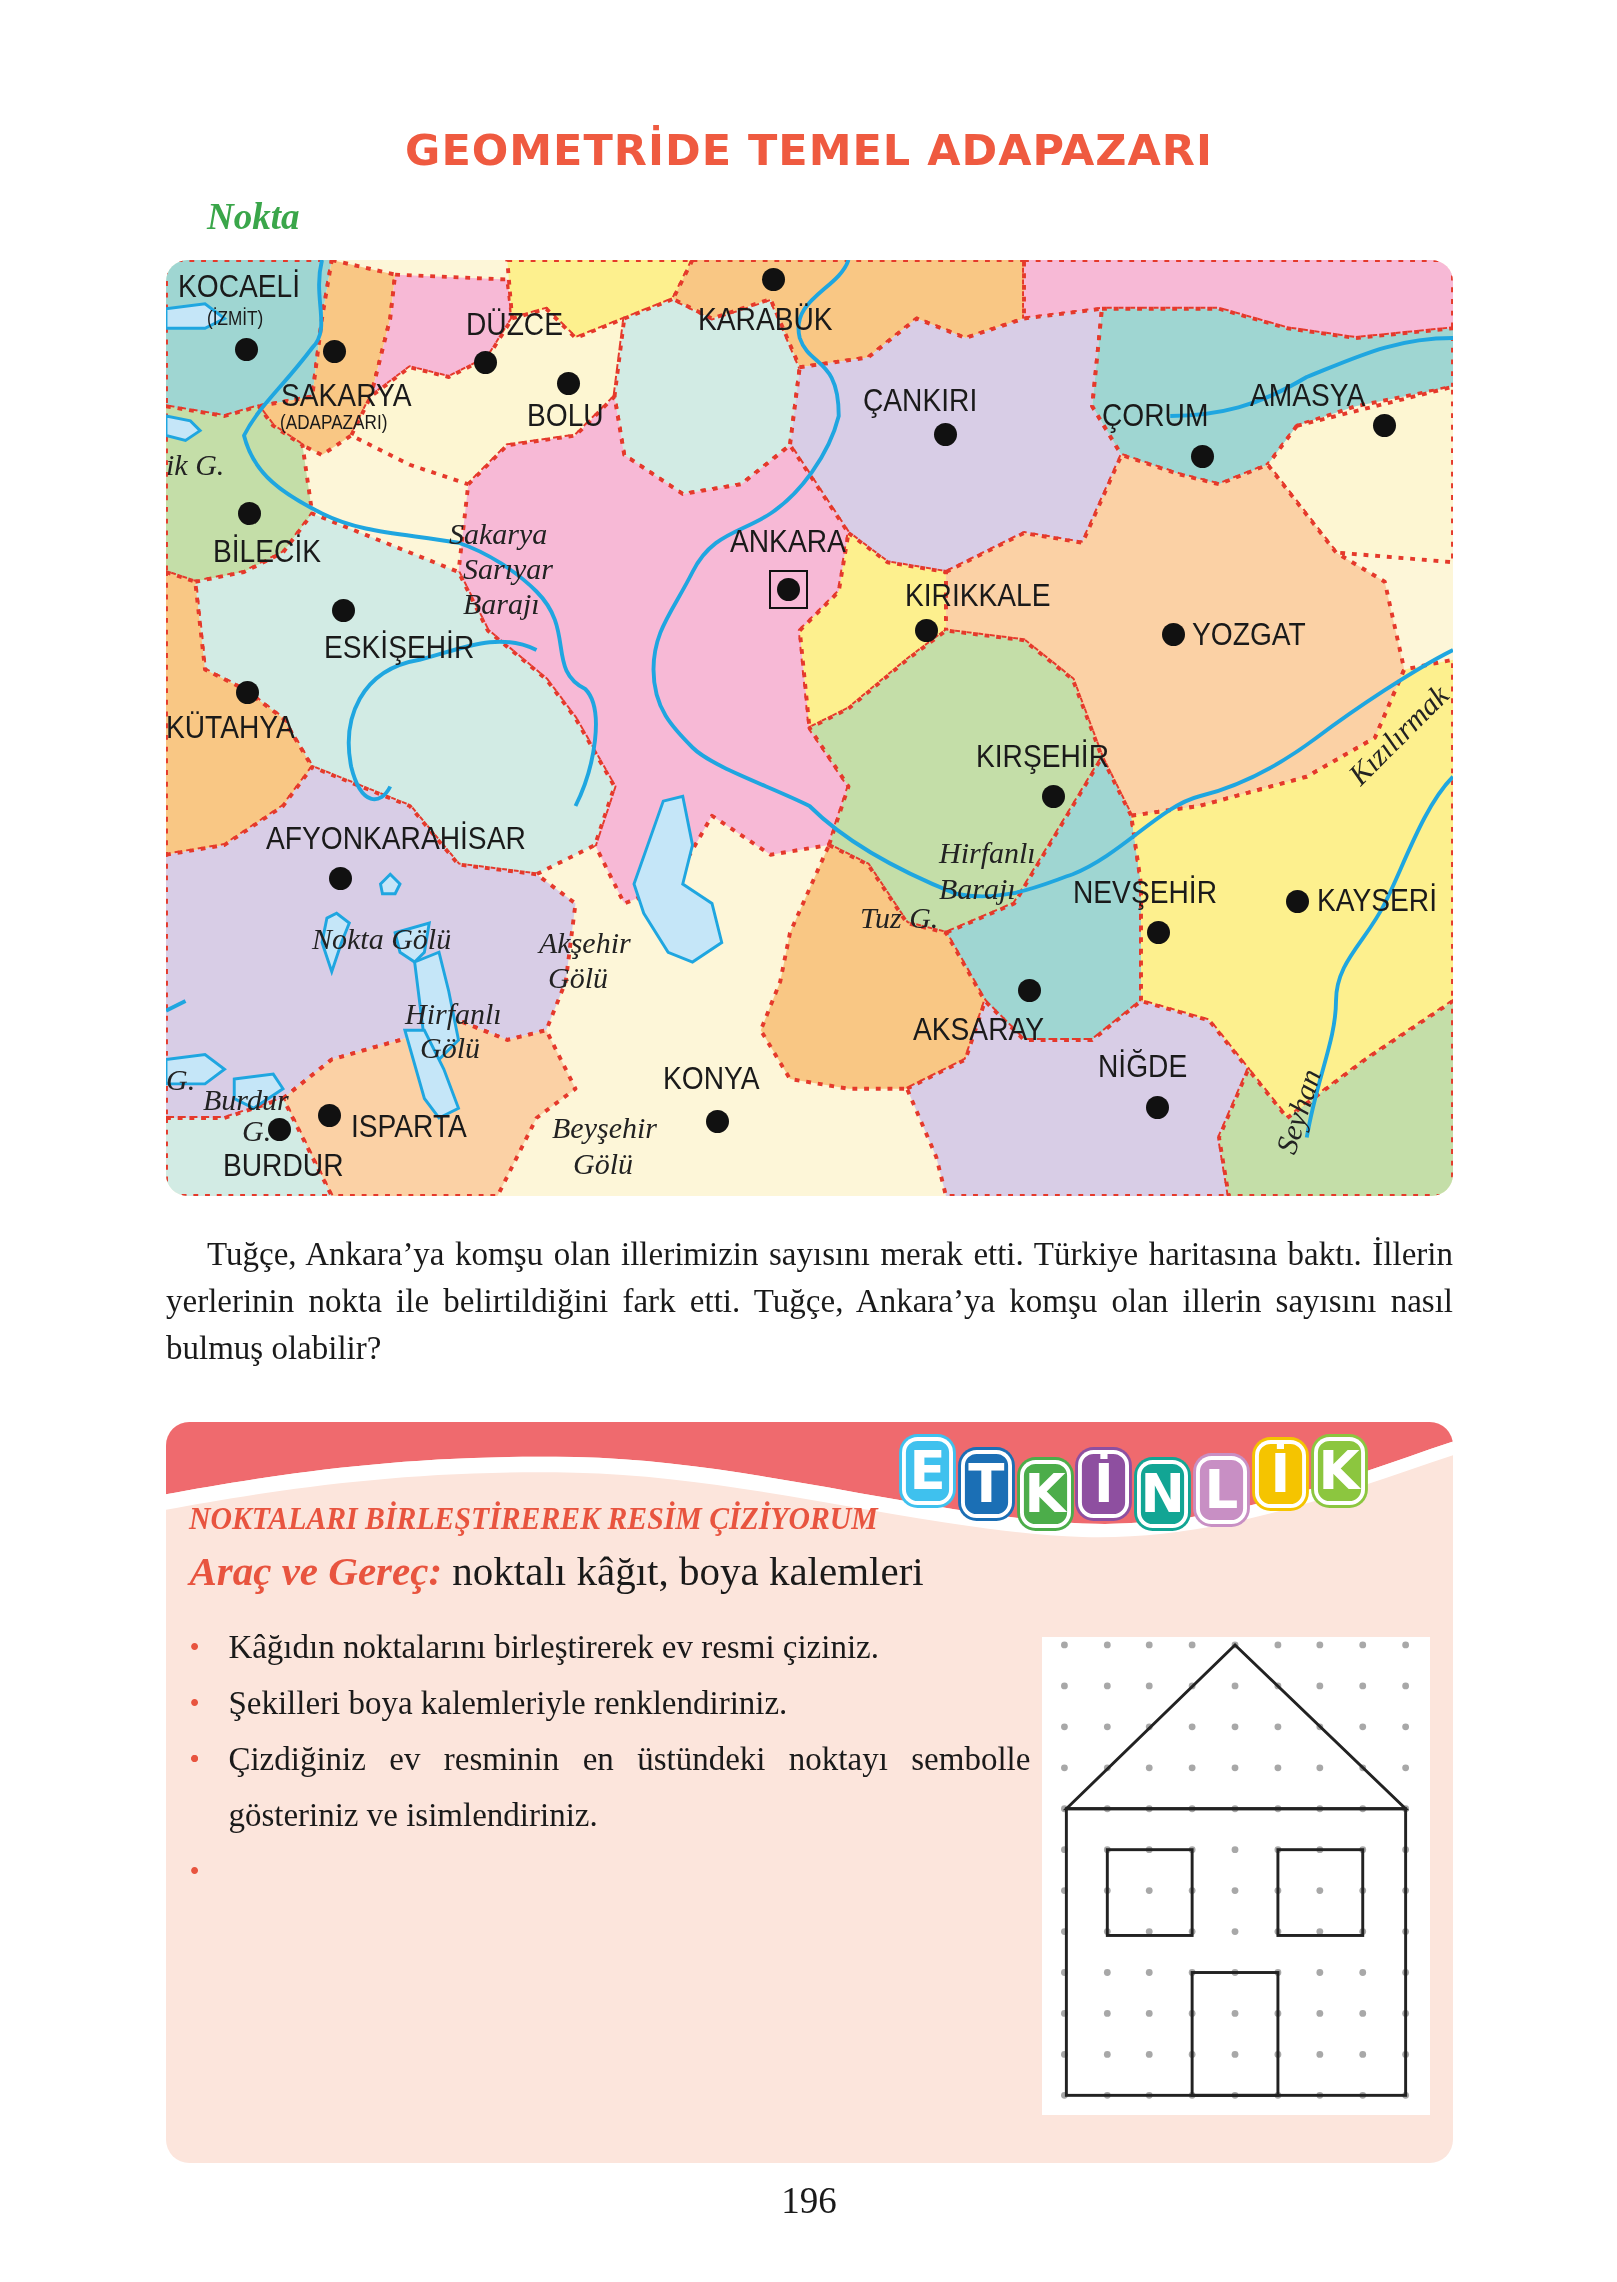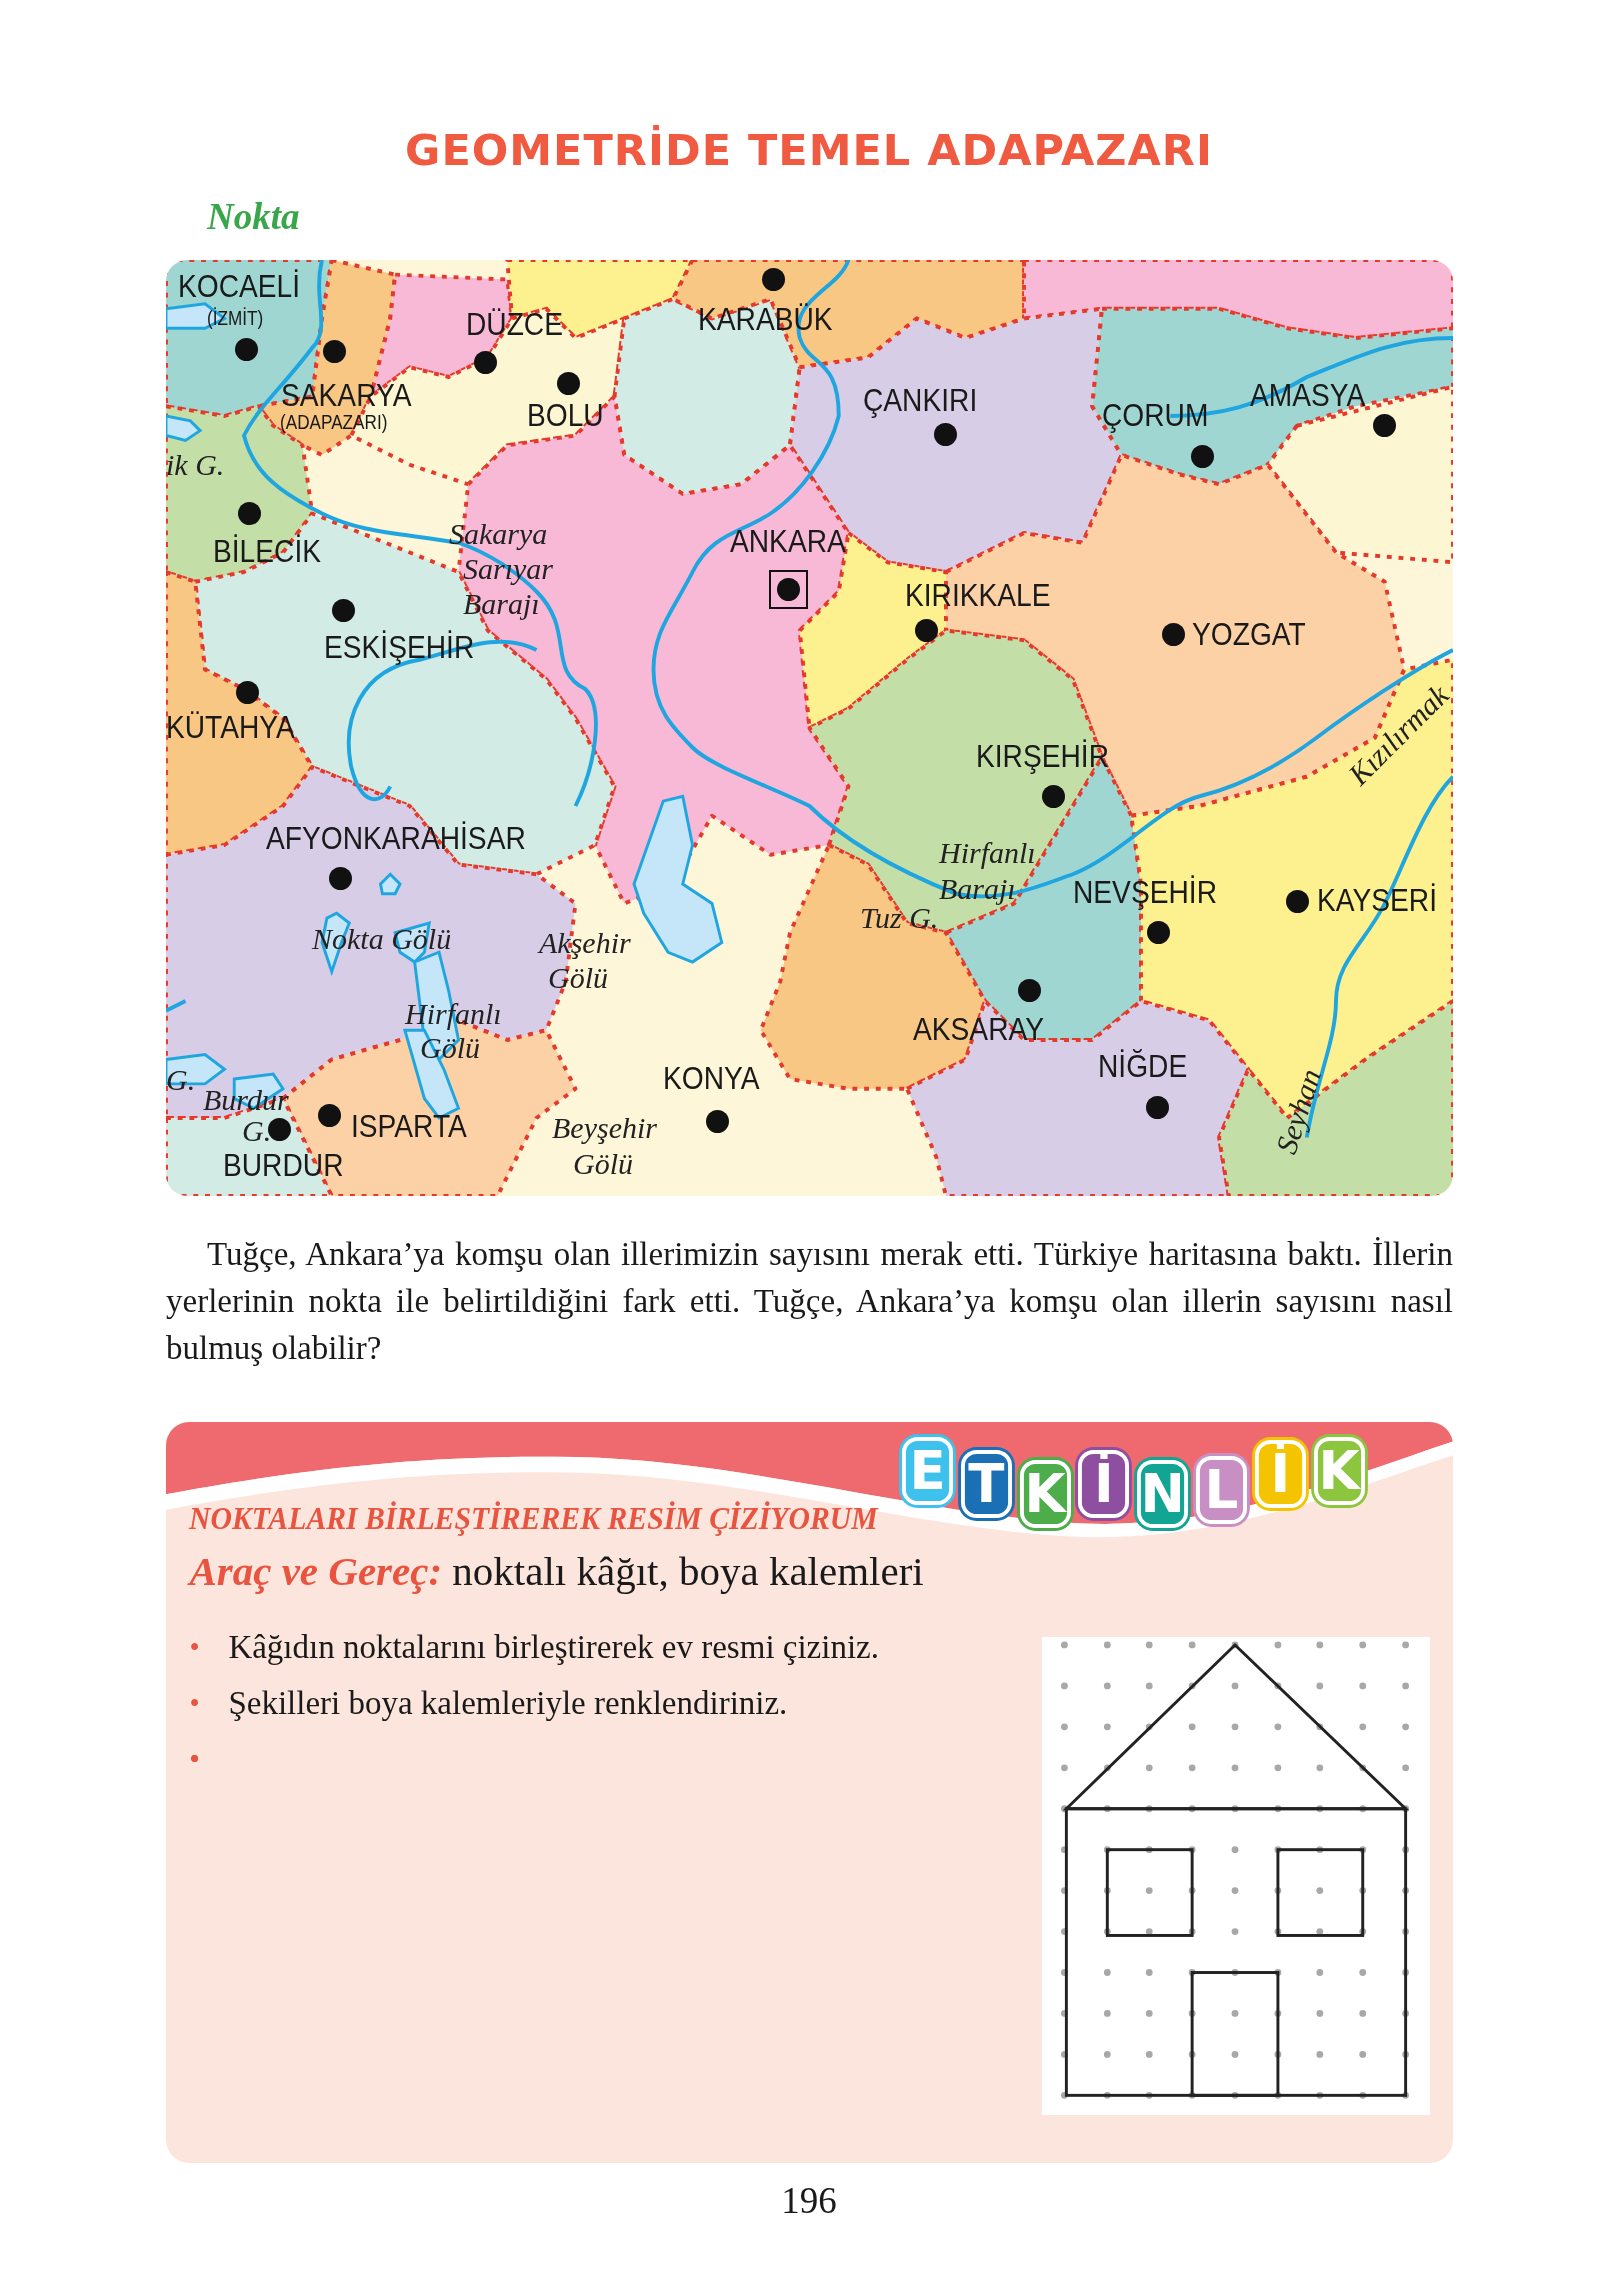--- a/index.html
+++ b/index.html
@@ -202,21 +202,21 @@
     <span style="background:#c88fc4;box-shadow:inset 0 0 0 3.9px #fff,0 0 0 2.9px #c88fc4;margin-top:19.5px;">L</span>
     <span style="background:#f5c400;box-shadow:inset 0 0 0 3.9px #fff,0 0 0 2.9px #f5c400;margin-top:3.9px;">İ</span>
     <span style="background:#8cc63f;box-shadow:inset 0 0 0 3.9px #fff,0 0 0 2.9px #8cc63f;">K</span>
   </div>
   <div class="act-title">NOKTALARI BİRLEŞTİREREK RESİM ÇİZİYORUM</div>
   <div class="tools"><span class="lab">Araç ve Gereç:</span><span> noktalı kâğıt, boya kalemleri</span></div>
   <ul class="bullets">
     <li><span class="b">•</span><span>Kâğıdın noktalarını birleştirerek ev resmi çiziniz.</span></li>
     <li><span class="b">•</span><span>Şekilleri boya kalemleriyle renklendiriniz.</span></li>
     <li><span class="b">•</span></li>
-    <li><span class="b">•</span></li>
+    <li><span class="b">•</span><span>Çizdiğiniz ev resminin en üstündeki noktayı sembolle gösteriniz ve isimlendiriniz.</span></li>
     <li><span class="b">•</span></li>
   </ul>
   <div class="grid">
     <svg width="388" height="478" viewBox="0 0 398 490">
       <defs>
         <pattern id="dots" x="11" y="8" width="43.7" height="41.8" patternUnits="userSpaceOnUse">
           <circle cx="12" cy="8" r="3.5" fill="#a8a8a8"></circle>
         </pattern>
       </defs>
       <rect x="0" y="0" width="398" height="490" fill="url(#pattern-none)"></rect>

